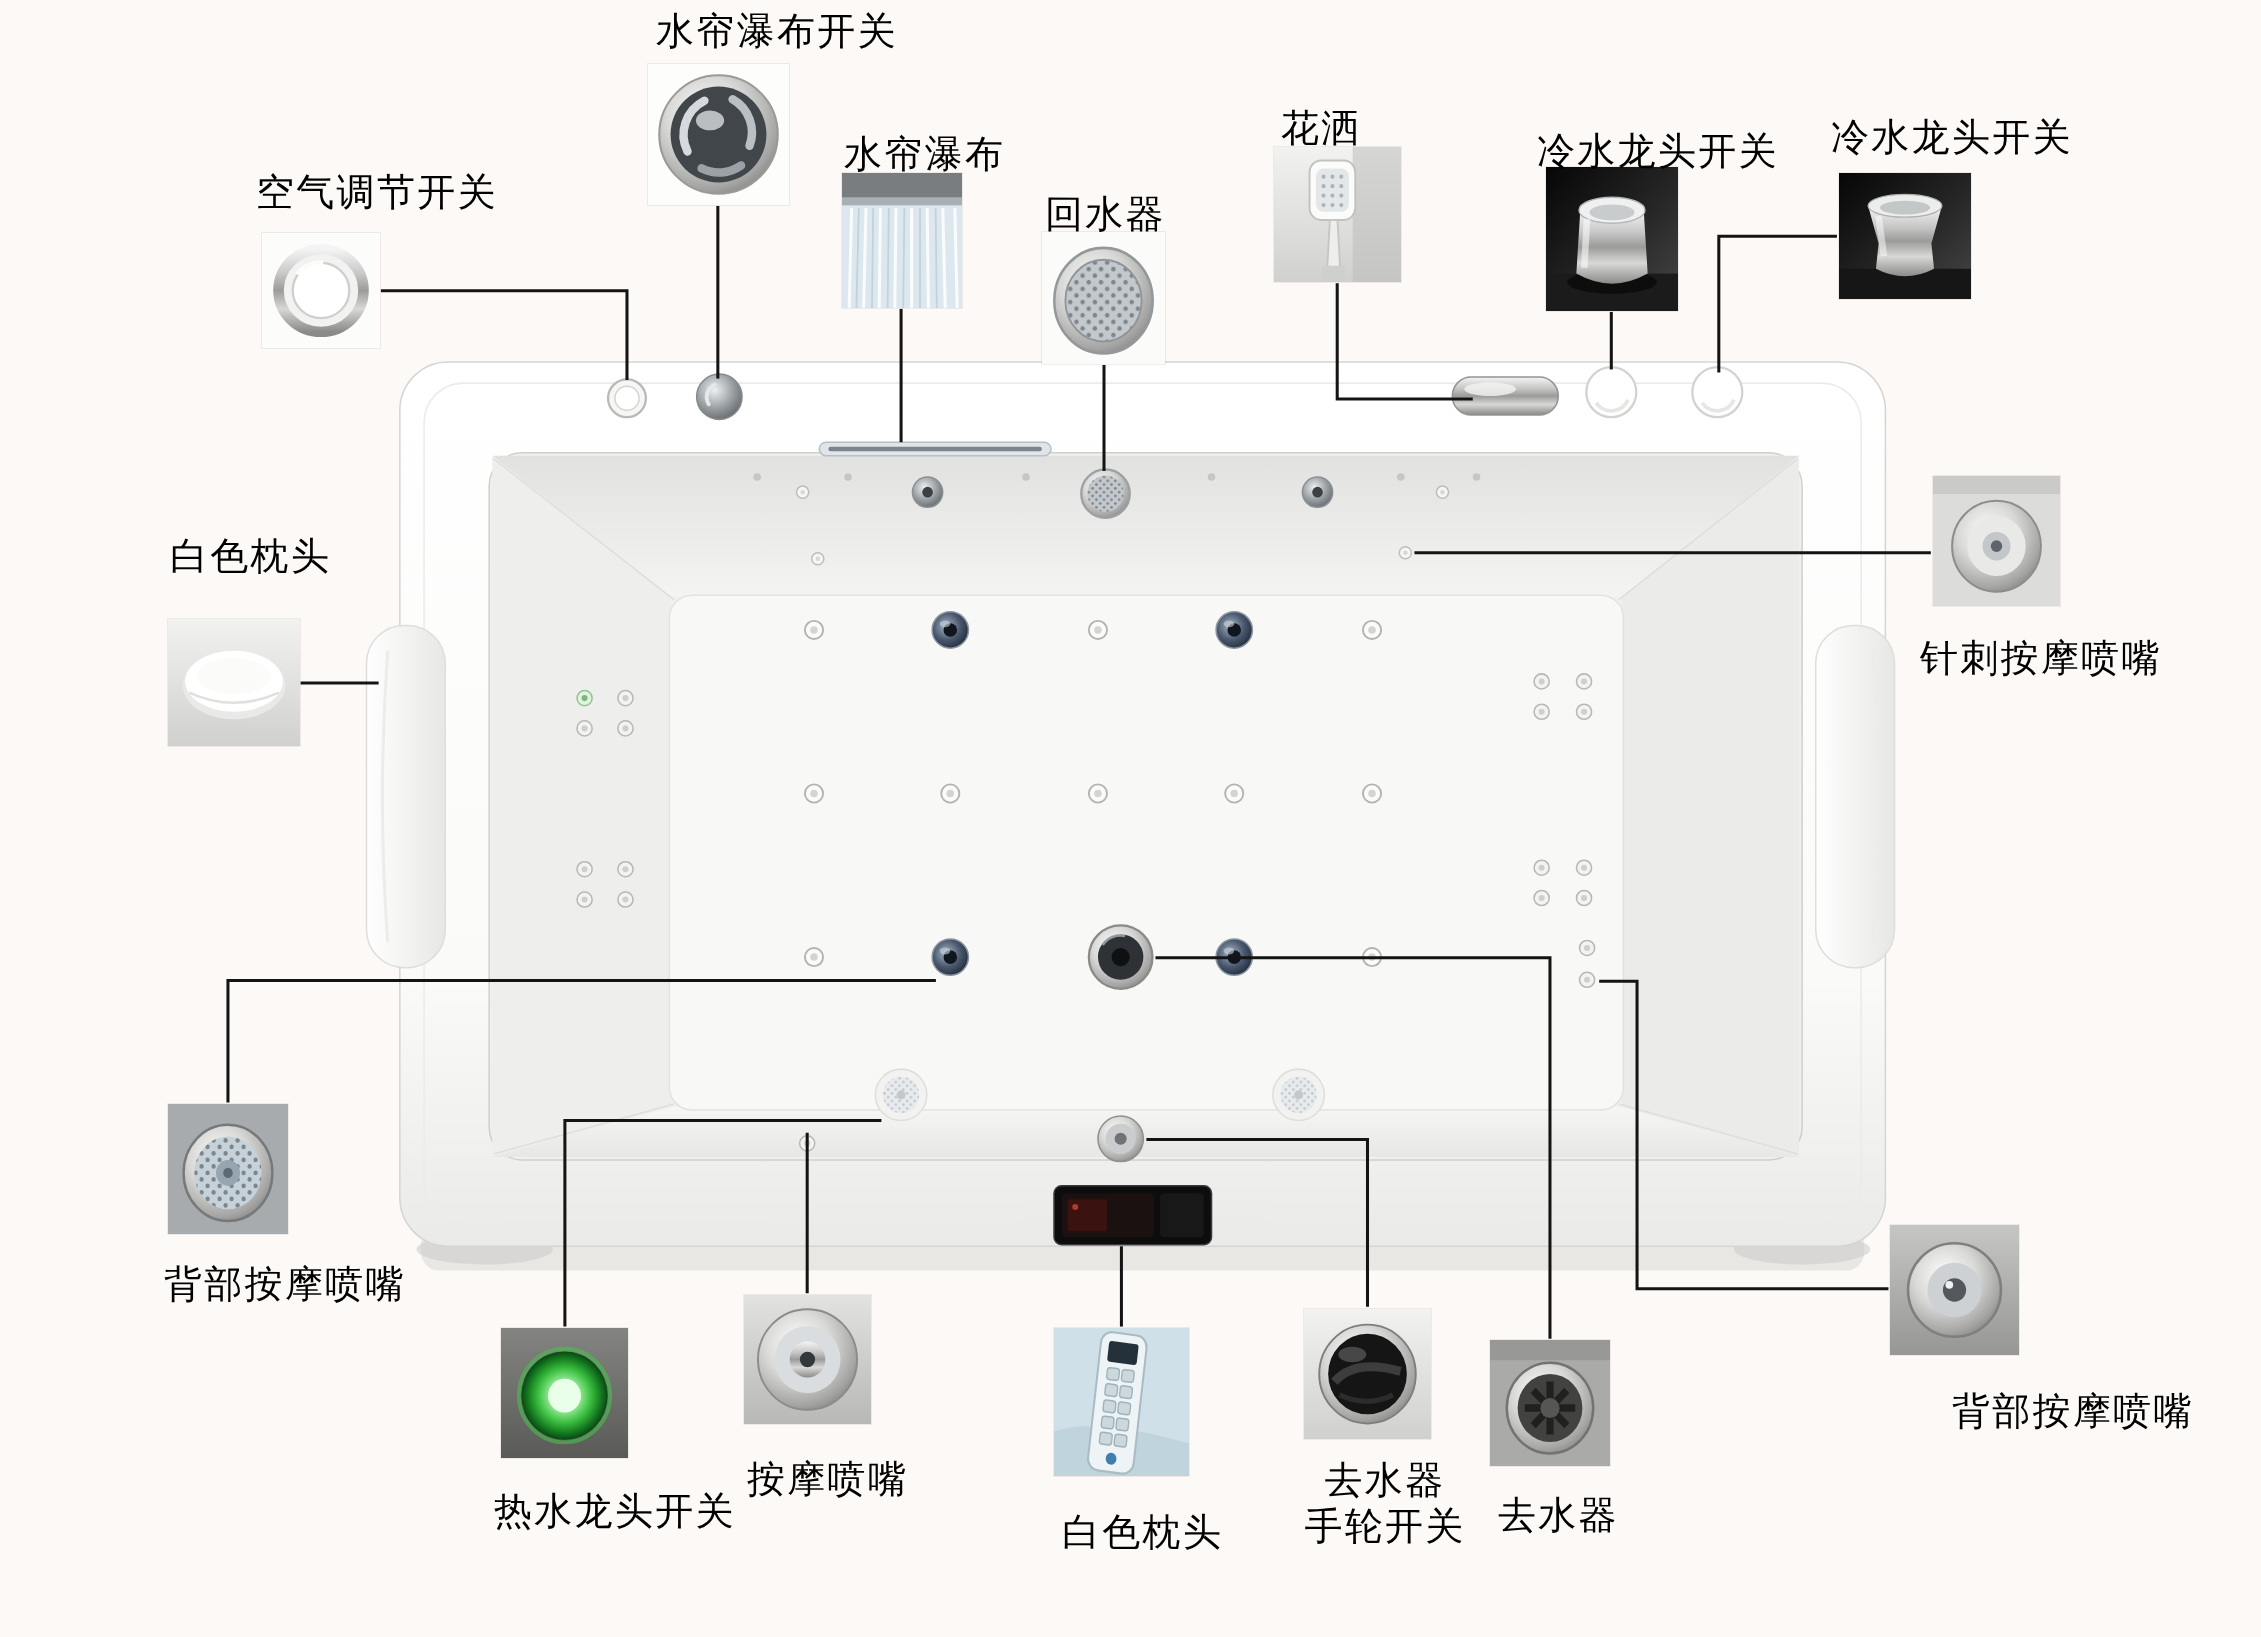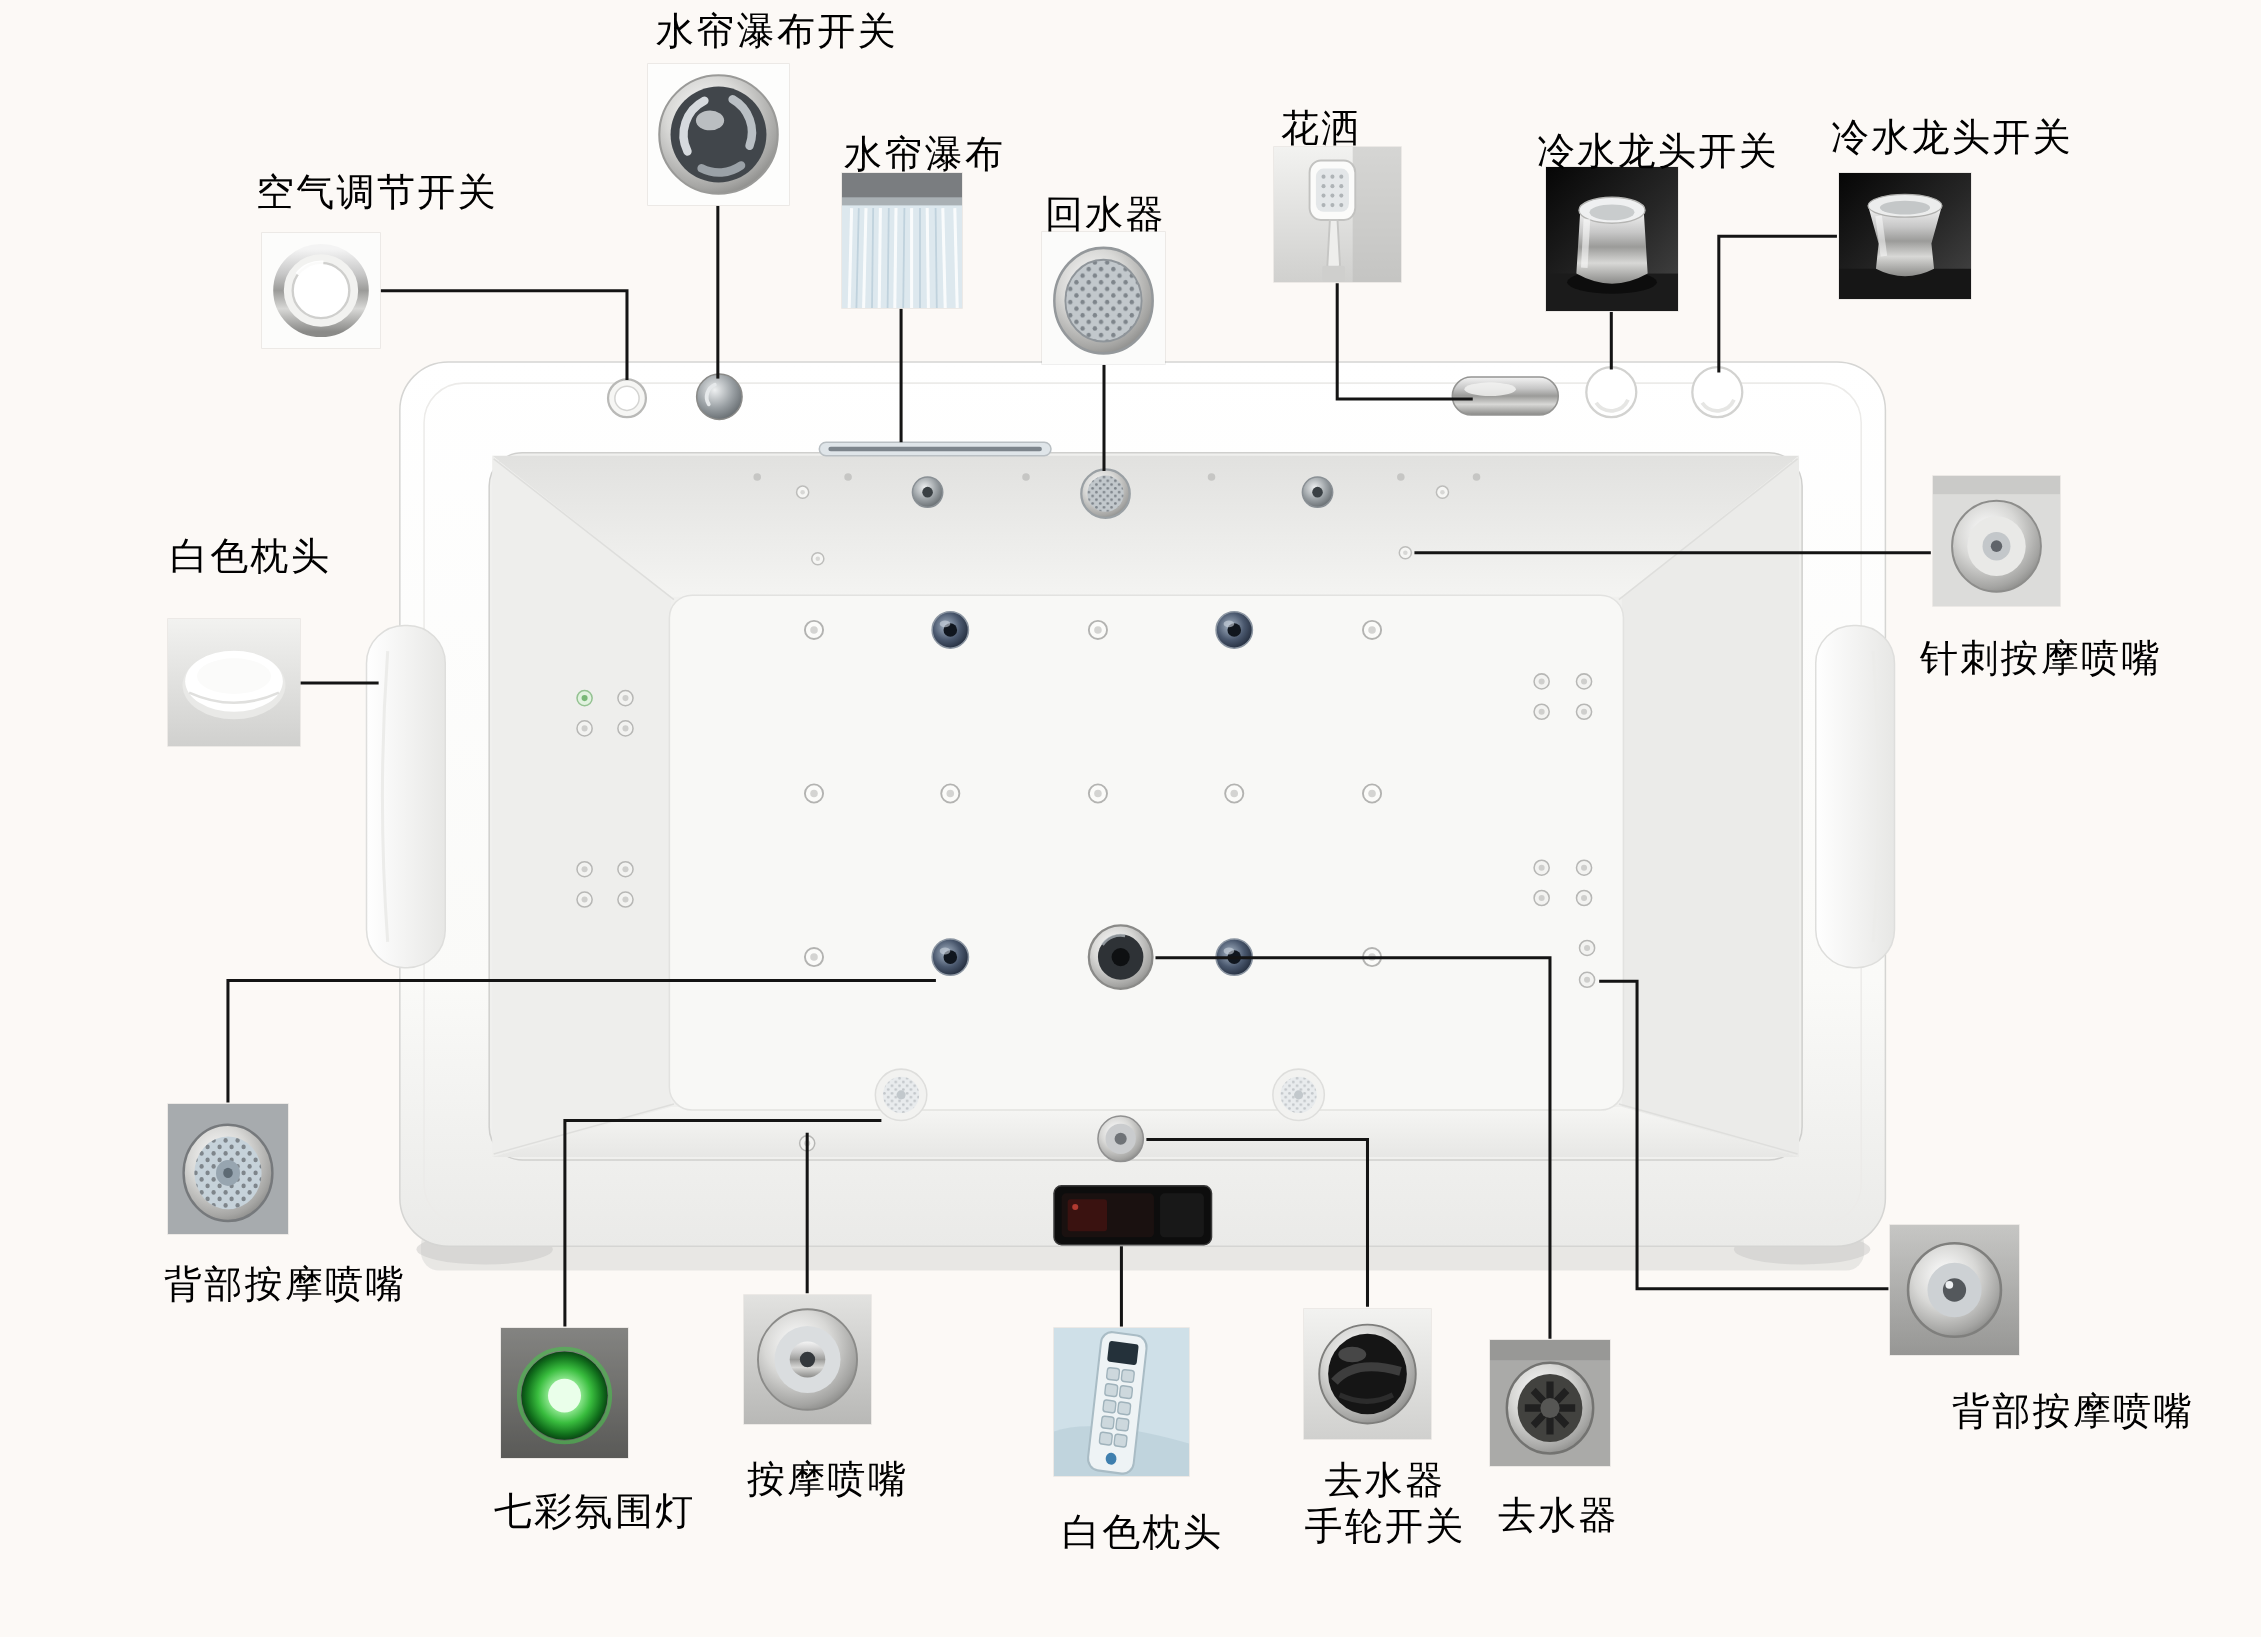--- a/index.html
+++ b/index.html
@@ -510,21 +510,21 @@
   <div class="label" style="left:656px;top:6px">水帘瀑布开关</div>
   <div class="label" style="left:844px;top:129px">水帘瀑布</div>
   <div class="label" style="left:256px;top:167px">空气调节开关</div>
   <div class="label" style="left:1045px;top:189px">回水器</div>
   <div class="label" style="left:1281px;top:103px">花洒</div>
   <div class="label" style="left:1537px;top:126px">冷水龙头开关</div>
   <div class="label" style="left:1831px;top:112px">冷水龙头开关</div>
   <div class="label" style="left:1920px;top:633px">针刺按摩喷嘴</div>
   <div class="label" style="left:170px;top:531px">白色枕头</div>
   <div class="label" style="left:164px;top:1259px">背部按摩喷嘴</div>
-  <div class="label" style="left:494px;top:1486px">七彩氛围灯</div>
+  <div class="label" style="left:494px;top:1486px">热水龙头开关</div>
   <div class="label" style="left:747px;top:1454px">按摩喷嘴</div>
   <div class="label" style="left:1062px;top:1507px">白色枕头</div>
   <div class="label two-line" style="left:1298px;top:1457px;width:174px">
     <div>去水器</div>
     <div>手轮开关</div>
   </div>
   <div class="label" style="left:1498px;top:1490px">去水器</div>
   <div class="label" style="left:1952px;top:1386px">背部按摩喷嘴</div>
 
 </div>

